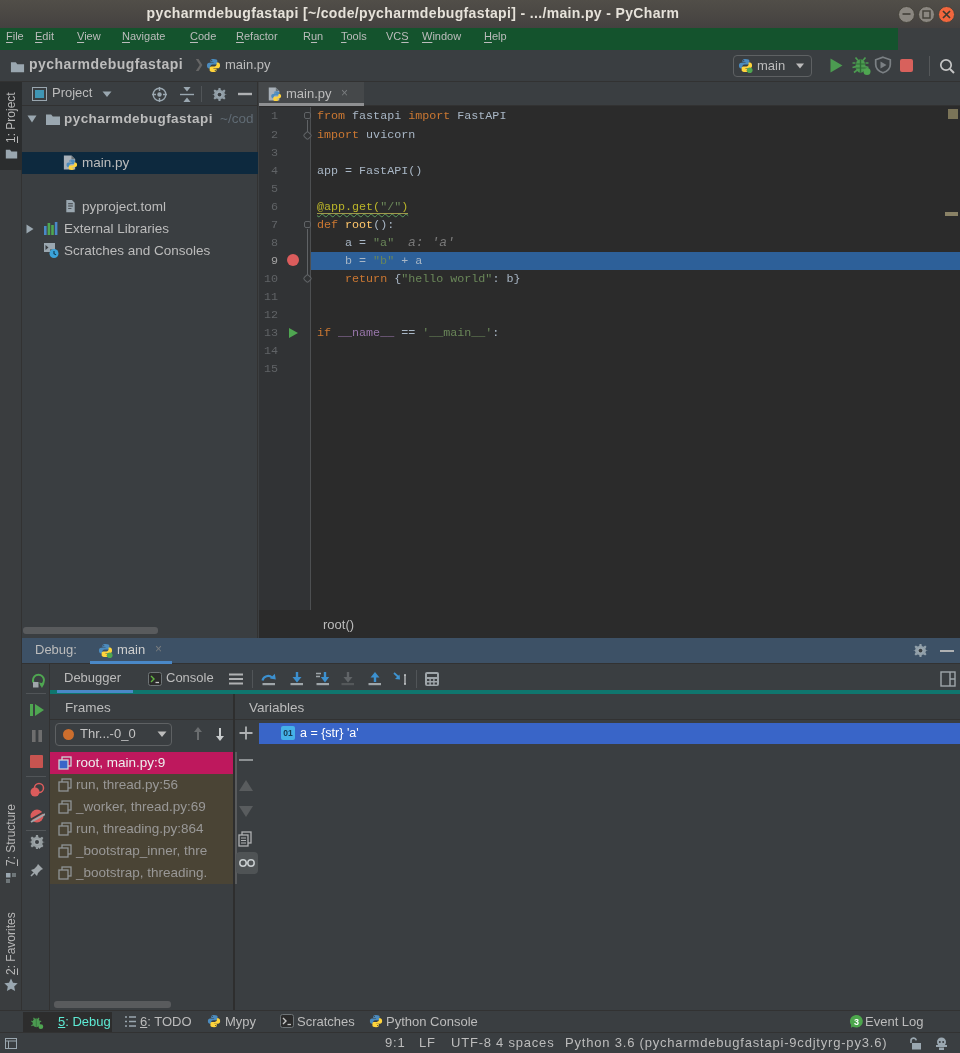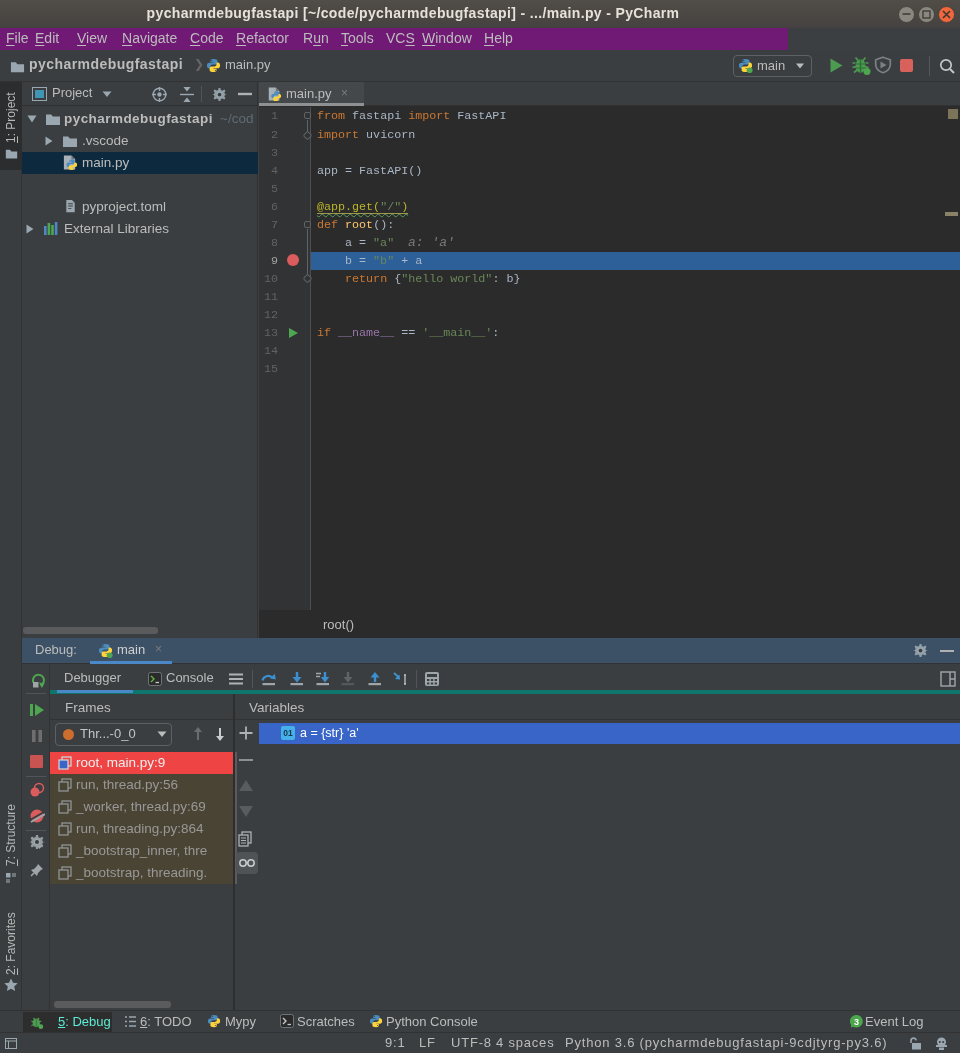--- a/index.html
+++ b/index.html
@@ -1,21 +1,21 @@
 <!DOCTYPE html>
 <html><head><meta charset="utf-8">
 <style>
 *{margin:0;padding:0;box-sizing:border-box}
 html,body{width:960px;height:1053px;overflow:hidden;background:#3c3f41;font-family:"Liberation Sans",sans-serif;}
 .abs{position:absolute}
 body{position:relative}
 .titlebar{position:absolute;left:0;top:0;width:960px;height:28px;background:linear-gradient(#514e48,#444140);}
 .title{position:absolute;left:0;top:0;width:826px;height:28px;line-height:27px;text-align:center;color:#e6e2da;font-size:14px;font-weight:bold;letter-spacing:0.35px}
 .wbtn{position:absolute;top:5.5px;width:17px;height:17px;border-radius:50%;}
-.menubar{position:absolute;left:0;top:28px;width:788px;height:22px;background:#701a75;color:#bcbcbc;font-size:14px}
+.menubar{position:absolute;left:0;top:28px;width:898px;height:22px;background:#14532d;color:#bcbcbc;font-size:11px}
 .menubar span{position:absolute;top:2px}
 .menubar u{text-decoration:underline;text-underline-offset:2px}
 .navbar{position:absolute;left:0;top:50px;width:960px;height:32px;background:#3a3e41;border-bottom:1px solid #323232}
 .crumb{position:absolute;top:7px;color:#bcbcbc;font-size:13px}
 .stripe{position:absolute;left:0;top:82px;width:22px;height:928px;background:#3a3d3f;border-right:1px solid #323232}
 .vlabel{position:absolute;transform:rotate(-90deg);transform-origin:0 0;white-space:nowrap;font-size:12px;color:#b7b7b7}
 .vlabel u{text-underline-offset:2px}
 
 .project{position:absolute;left:22px;top:82px;width:236px;height:556px;background:#3a3e41;border-right:1px solid #323232}
 .ptool{position:absolute;left:0;top:0;width:236px;height:24px;border-bottom:1px solid #313131}
@@ -183,29 +183,20 @@
   <div class="trow" style="top:26px">
     <svg class="abs" style="left:5px;top:7px" width="10" height="8">
         <path d="M0.5 0.5h9L5 7.5z" fill="#9aa7b0"></path>
       </svg>
     <svg class="abs" style="left:23px;top:3px" width="16" height="16" viewBox="0 0 16 16">
         <use href="#folder"></use>
       </svg>
     <span class="abs" style="left:42px;font-weight:bold;letter-spacing:0.45px">pycharmdebugfastapi</span>
     <span class="abs" style="left:198px;color:#606b74">~/cod</span>
   </div>
-  <div class="trow" style="top:48px">
-    <svg class="abs" style="left:23px;top:6px" width="8" height="10">
-        <path d="M0.5 0.5l7 4.5-7 4.5z" fill="#9aa7b0"></path>
-      </svg>
-    <svg class="abs" style="left:40px;top:3px" width="16" height="16" viewBox="0 0 16 16">
-        <use href="#folder"></use>
-      </svg>
-    <span class="abs" style="left:60px">.vscode</span>
-  </div>
   <div class="trow" style="top:70px">
     <svg class="abs" style="left:40px;top:2px" width="16" height="17" viewBox="0 0 17 17">
         <path fill="#a8b0b8" d="M2 1h8l4 4v11H2z"></path>
         <path fill="#6c7478" d="M10 1l4 4h-4z"></path>
         <g transform="translate(4,4.5) scale(0.8)">
           <use href="#py16"></use>
         </g>
       </svg>
     <span class="abs" style="left:60px">main.py</span>
   </div>
@@ -219,20 +210,29 @@
     <svg class="abs" style="left:4px;top:6px" width="8" height="10">
         <path d="M0.5 0.5l7 4.5-7 4.5z" fill="#9aa7b0"></path>
       </svg>
     <svg class="abs" style="left:21px;top:3px" width="15" height="15">
         <rect x="1" y="5" width="2.6" height="9" fill="#4a88c7"></rect>
         <rect x="4.6" y="2" width="2.6" height="12" fill="#4fa651"></rect>
         <rect x="8.2" y="4" width="2.6" height="10" fill="#4fa651"></rect>
         <rect x="11.8" y="1" width="2.6" height="13" fill="#4a88c7"></rect>
       </svg>
     <span class="abs" style="left:42px">External Libraries</span>
+  </div>
+  <div class="trow" style="top:158px">
+    <svg class="abs" style="left:21px;top:2px" width="16" height="17">
+        <path fill="#9aa7b0" d="M1 1h11v9H1z"></path>
+        <path fill="#3a3e41" d="M2.5 3l3 2.5-3 2.5zM7 7.5h4v1.2H7z"></path>
+        <circle cx="11" cy="11.5" r="4.5" fill="#3ba3da"></circle>
+        <path d="M11 9v2.7l2 1.2" stroke="#0e3a52" stroke-width="1.1" fill="none"></path>
+      </svg>
+    <span class="abs" style="left:42px">Scratches and Consoles</span>
   </div>
   <div class="abs" style="left:1px;top:545px;width:135px;height:7px;background:#595b5d;border-radius:3px"></div>
 </div>
 
 <div class="editor">
   <div class="tabbar">
     <div class="tab"></div>
     <svg class="abs" style="left:8px;top:4px" width="15" height="16" viewBox="0 0 17 17">
         <path fill="#a8b0b8" d="M2 1h8l4 4v11H2z"></path>
         <path fill="#6c7478" d="M10 1l4 4h-4z"></path>
@@ -430,21 +430,21 @@
     </svg>
   <svg class="abs" style="left:168px;top:88px" width="16" height="16">
       <path d="M8 14V5" stroke="#6a6d6f" stroke-width="2"></path>
       <path d="M4 6l4-5 4 5z" fill="#6a6d6f"></path>
     </svg>
   <svg class="abs" style="left:190px;top:88px" width="16" height="16">
       <path d="M8 2v9" stroke="#c8cccd" stroke-width="2"></path>
       <path d="M4 10l4 5 4-5z" fill="#c8cccd"></path>
     </svg>
 
-  <div class="frow" style="top:114px;left:28px;background:#ef4444;color:#eee">
+  <div class="frow" style="top:114px;left:28px;background:#be185d;color:#eee">
     <svg class="abs" style="left:8px;top:4px" width="14" height="14">
         <rect x="4" y="1" width="9" height="9" fill="none" stroke="#cdd2d4" stroke-width="1.3"></rect>
         <rect x="1" y="4" width="9" height="9" fill="#3965c8" stroke="#cdd2d4" stroke-width="1.3"></rect>
       </svg>
     <span class="abs" style="left:26px">root, main.py:9</span>
   </div>
   <div class="frow" style="top:136px;left:28px">
     <svg class="abs" style="left:8px;top:4px" width="14" height="14">
         <rect x="4" y="1" width="9" height="9" fill="none" stroke="#8f9496" stroke-width="1.3"></rect>
         <rect x="1" y="4" width="9" height="9" fill="#4a4435" stroke="#8f9496" stroke-width="1.3"></rect>

